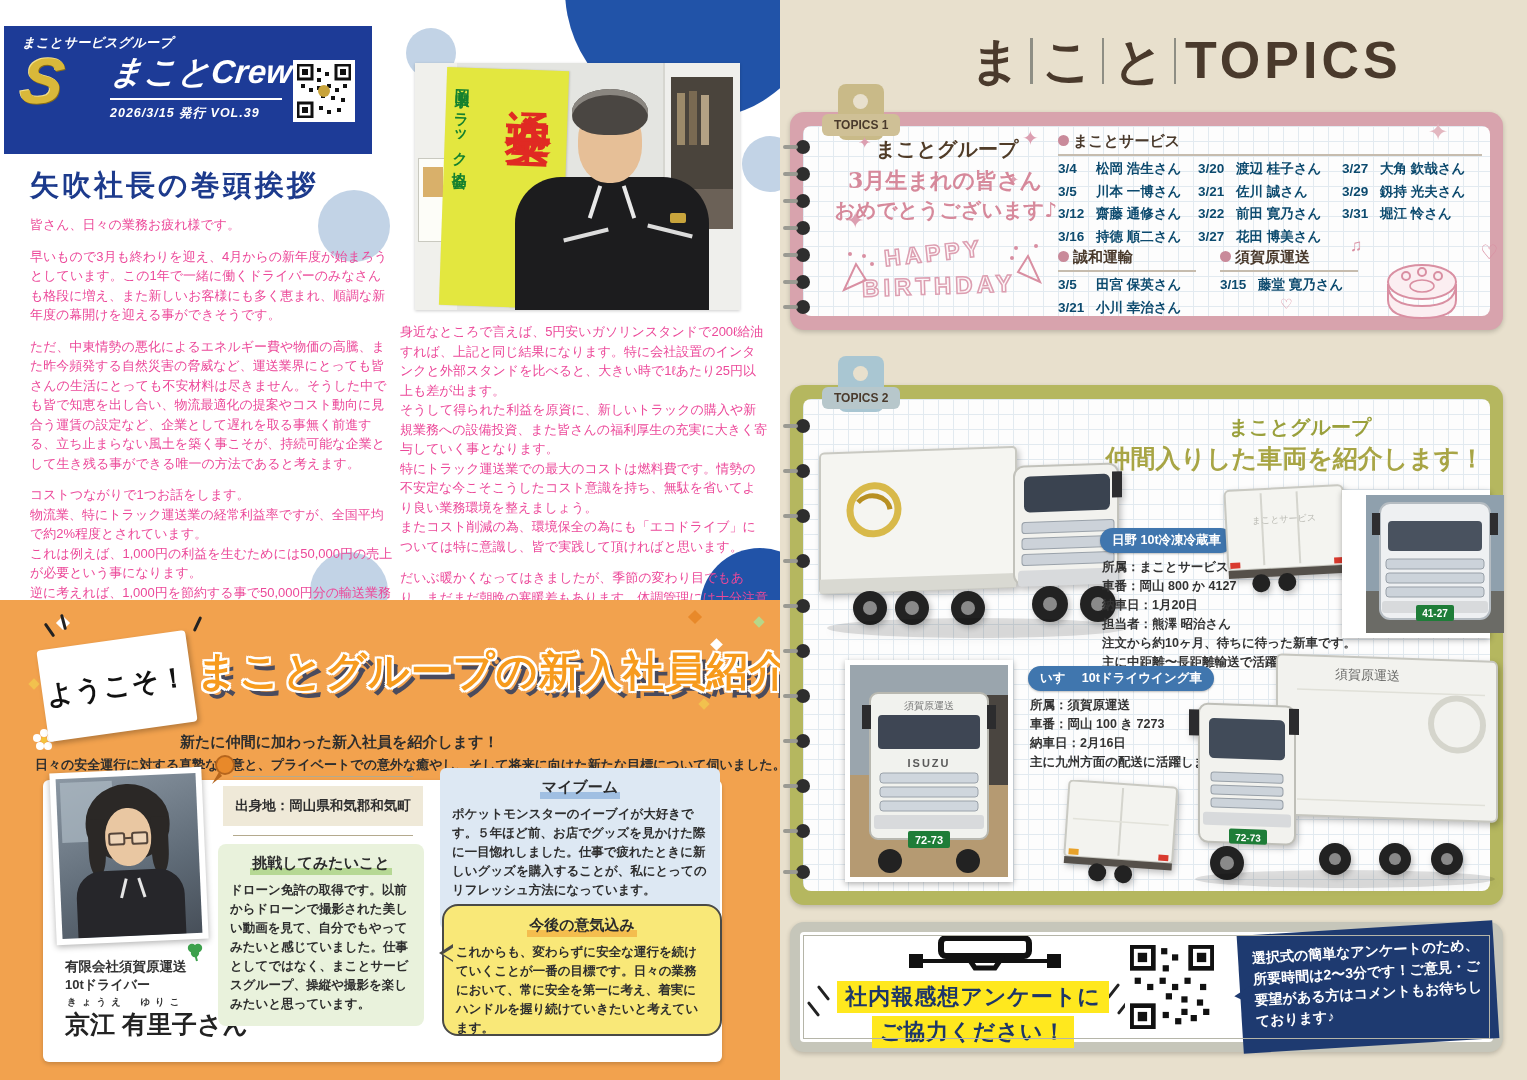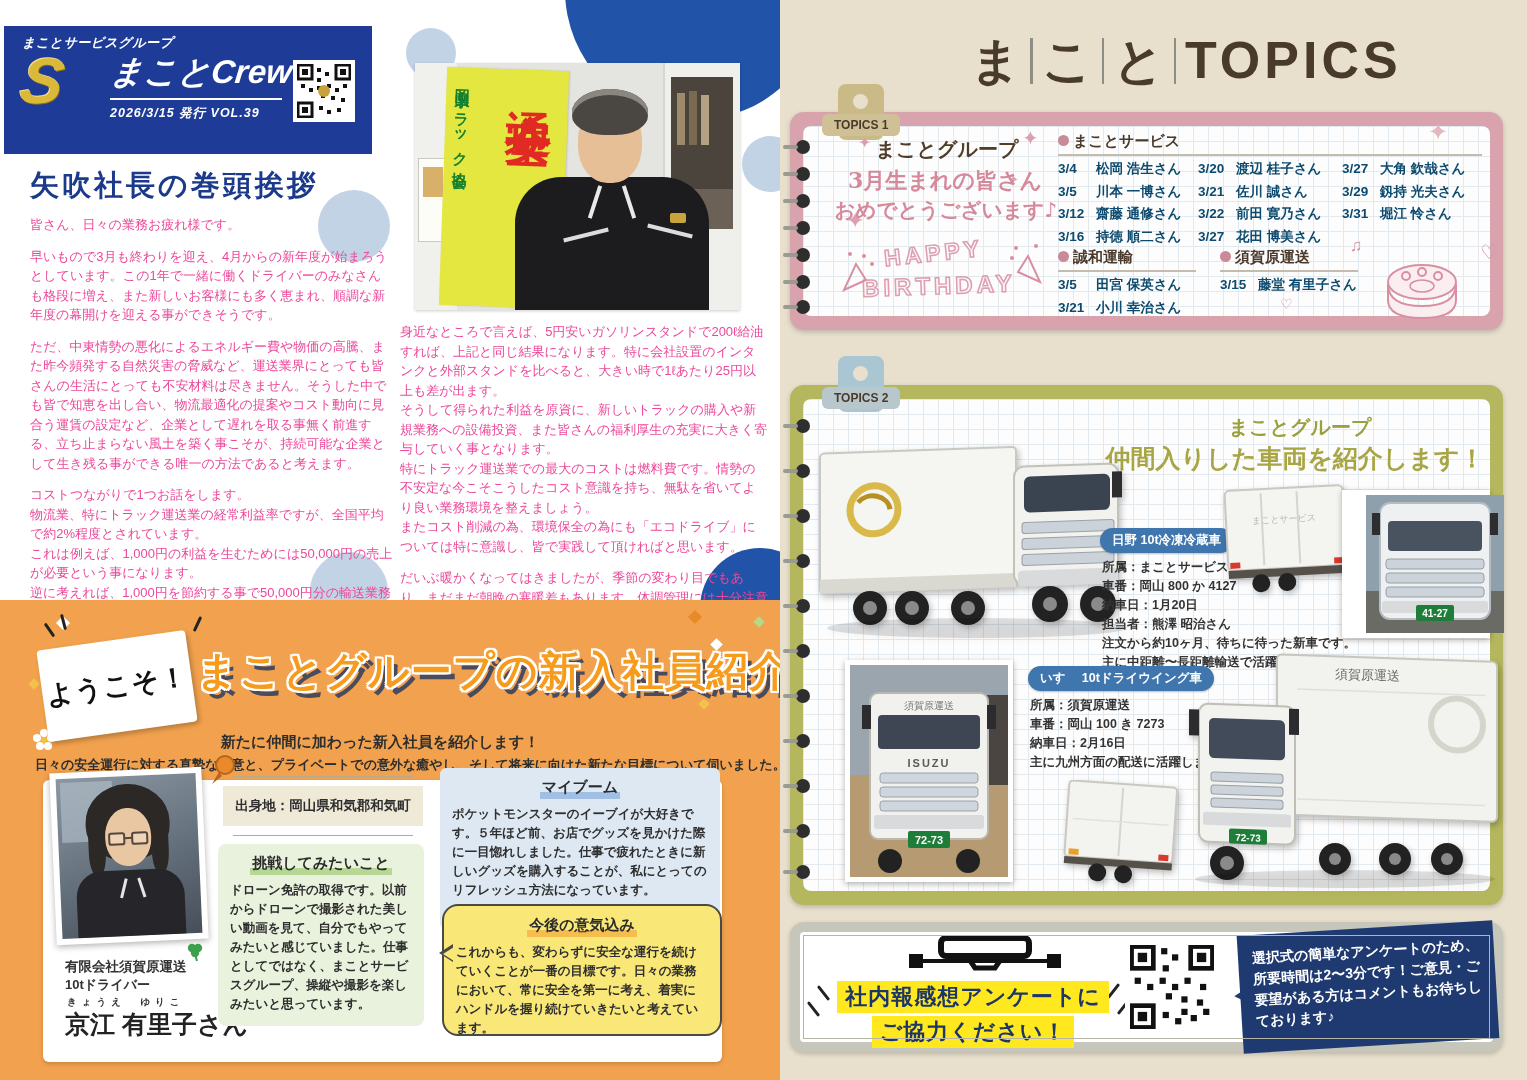--- a/index.html
+++ b/index.html
@@ -57,21 +57,21 @@
   
   #orange { left:0; top:600px; width:780px; height:480px; background:#f2a24e; z-index:3; }
   .confetti { position:absolute; transform:rotate(45deg); }
   #welcome-card { left:42px; top:40px; width:150px; height:92px; background:#fff; border-radius:4px;
                   transform:rotate(-8deg); box-shadow:2px 3px 5px rgba(0,0,0,.25);
                   display:flex; align-items:center; justify-content:center; }
   #welcome-card span { font-size:27px; font-weight:900; color:#111; letter-spacing:1px; }
   .tick { position:absolute; width:3px; height:16px; background:#222; border-radius:2px; }
   #nc-title { left:196px; top:44px; width:560px; text-align:center; font-size:41px; font-weight:900; color:#f79b1d; letter-spacing:1px; white-space:nowrap;
     text-shadow:-2px -2px 0 #fff,2px -2px 0 #fff,-2px 2px 0 #fff,2px 2px 0 #fff,-2px 0 0 #fff,2px 0 0 #fff,0 -2px 0 #fff,0 2px 0 #fff,6px 7px 0 rgba(55,65,95,.9); }
-  #nc-sub1 { left:180px; top:133px; width:400px; text-align:center; font-size:15px; font-weight:800; color:#2e2e2e; }
+  #nc-sub1 { left:180px; top:133px; width:400px; text-align:left; font-size:15px; font-weight:800; color:#2e2e2e; }
   #nc-sub2 { left:35px; top:156px; width:692px; text-align:center; font-size:13px; font-weight:800; color:#2e2e2e; white-space:nowrap; }
 
   #white-panel { left:43px; top:180px; width:679px; height:282px; background:#fff; border-radius:6px; box-shadow:0 2px 4px rgba(0,0,0,.18); }
   #polaroid { left:10px; top:-10px; width:152px; height:172px; background:#fff; padding:6px; transform:rotate(-2.5deg); box-shadow:0 2px 6px rgba(0,0,0,.3); }
   #emp-photo { position:relative; width:140px; height:160px; background:linear-gradient(160deg,#8b97a3 0%,#5f6b77 60%,#474f59 100%); overflow:hidden; }
   #emp-win { left:4px; top:4px; width:52px; height:60px; background:#aebbc4; opacity:.7; }
   #emp-hair { left:28px; top:8px; width:84px; height:76px; background:#2b2826; border-radius:50% 50% 45% 45%; }
   #emp-lock-l { left:30px; top:42px; width:17px; height:56px; background:#2b2826; border-radius:0 0 40% 40%; }
   #emp-lock-r { left:93px; top:42px; width:17px; height:56px; background:#2b2826; border-radius:0 0 40% 40%; }
   #emp-face { left:47px; top:32px; width:46px; height:58px; background:#e9c7a2; border-radius:48%; }
@@ -403,21 +403,21 @@
   <div class="bd-col" style="left:278px;top:276px;">
     <div class="bd-row"><span class="bd-d">3/5</span><span>田宮 保英さん</span></div>
     <div class="bd-row"><span class="bd-d">3/21</span><span>小川 幸治さん</span></div>
   </div>
 
   <div class="bd-head ab" style="left:440px;top:248px;">
     <span class="bullet"></span><span>須賀原運送</span>
   </div>
   <div class="hline" style="left:440px;top:270px;width:138px;"></div>
   <div class="bd-col" style="left:440px;top:276px;">
-    <div class="bd-row"><span class="bd-d">3/15</span><span>藤堂 有里子さん</span></div>
+    <div class="bd-row"><span class="bd-d">3/15</span><span>藤堂 寛乃さん</span></div>
   </div>
 
   <span class="doodle" style="left:570px;top:236px;font-size:17px;">♫</span>
   <span class="doodle" style="left:700px;top:240px;font-size:20px;">♡</span>
   <span class="doodle" style="left:500px;top:296px;font-size:14px;">♡</span>
   <svg class="ab" style="left:592px;top:248px;" width="100" height="78" viewBox="0 0 100 78">
     <ellipse cx="50" cy="34" rx="34" ry="17" fill="#fbeef1" stroke="#d98fa2" stroke-width="2"></ellipse>
     <path d="M16 36 Q16 58 50 58 Q84 58 84 36 L84 52 Q84 70 50 70 Q16 70 16 52 Z" fill="#fbeef1" stroke="#d98fa2" stroke-width="2"></path>
     <circle cx="34" cy="28" r="4" fill="none" stroke="#d98fa2" stroke-width="2"></circle>
     <circle cx="50" cy="24" r="4" fill="none" stroke="#d98fa2" stroke-width="2"></circle>

